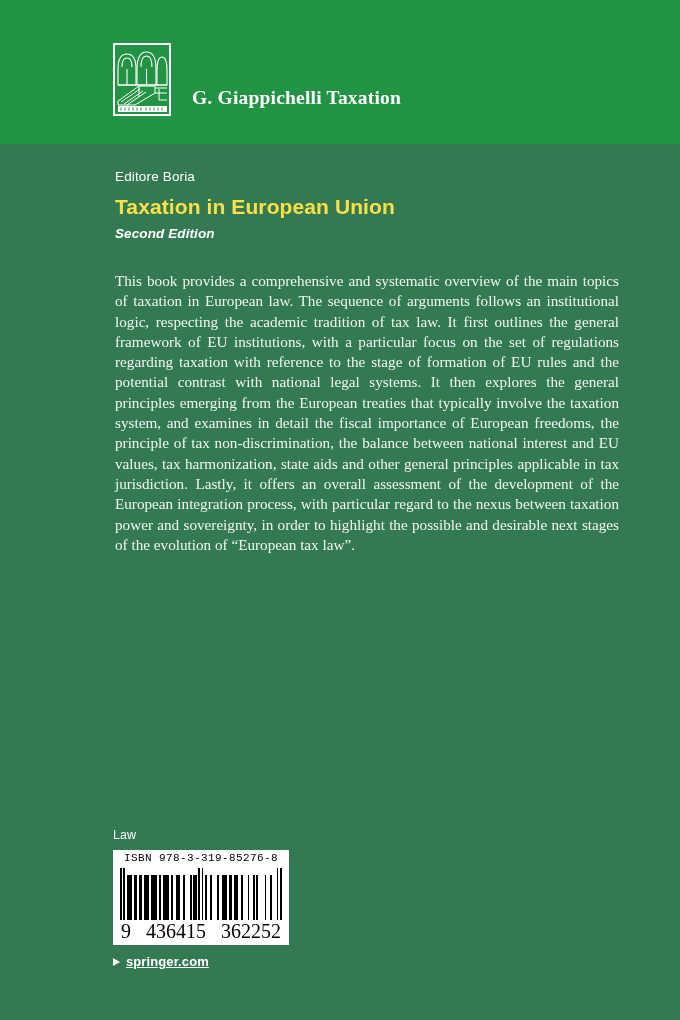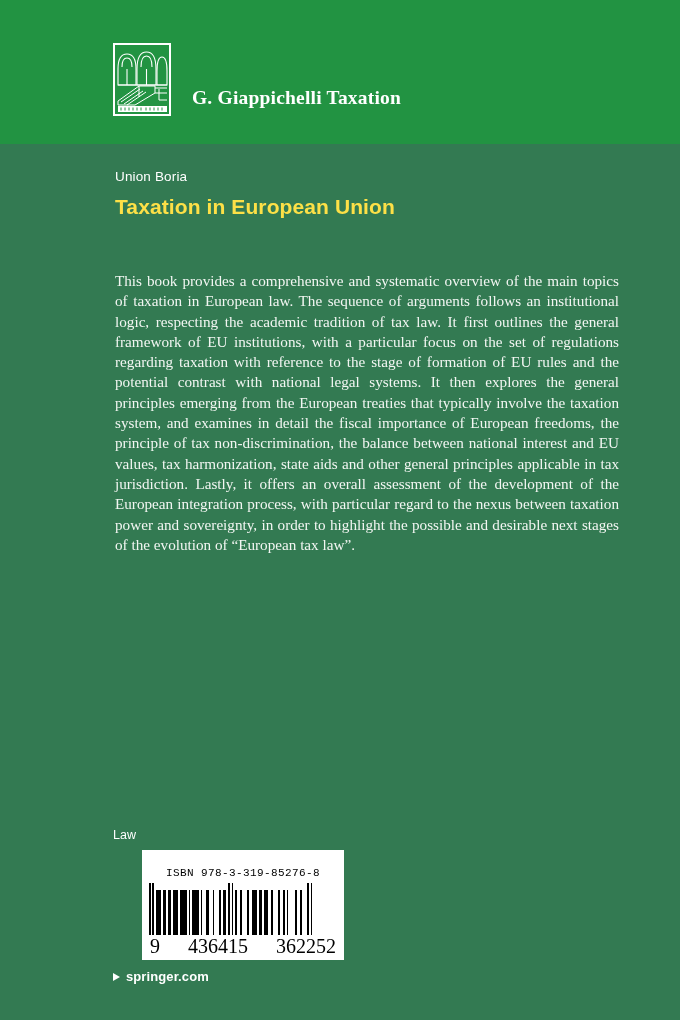--- a/index.html
+++ b/index.html
@@ -109,25 +109,24 @@
     width: 300px;
   }
   .subject-label {
     color: #ffffff;
     font-size: 12.5px;
     font-weight: 400;
     line-height: 15px;
     margin: 0 0 7px 0;
   }
   .barcode-box {
-    width: 202px;
+    width: 176px;
     background: #ffffff;
-    padding: 17px 6px 4px 6px;
+    padding: 2px 6px 4px 6px;
     box-sizing: border-box;
-    margin-left: 29px;
   }
   .isbn-text {
     font-family: "Liberation Mono", monospace;
     font-size: 11px;
     color: #000000;
     letter-spacing: 0.4px;
     white-space: nowrap;
     text-align: center;
     line-height: 13px;
   }
@@ -167,20 +166,21 @@
     border-left: 7px solid #ffffff;
     border-top: 4.5px solid transparent;
     border-bottom: 4.5px solid transparent;
     margin-right: 6px;
   }
   .springer-text {
     color: #ffffff;
     font-size: 13px;
     font-weight: bold;
     letter-spacing: 0.1px;
+    text-decoration: underline;
   }
 </style>
 </head>
 <body>
 
 <div class="cover">
 
   <div class="publisher-band">
     <div class="publisher-inner">
       <div class="logo-mark">
@@ -220,22 +220,23 @@
             <line x1="43" y1="62.5" x2="43" y2="65.5"></line>
             <line x1="47" y1="62.5" x2="47" y2="65.5"></line>
           </g>
         </svg>
       </div>
       <div class="publisher-name">G. Giappichelli Taxation</div>
     </div>
   </div>
 
   <div class="title-block">
-    <p class="author-name">Union Boria</p>
+    <p class="author-name">Editore Boria</p>
     <p class="book-title">Taxation in European Union</p>
+    <p class="edition-label">Second Edition</p>
   </div>
 
   <p class="blurb">This book provides a comprehensive and systematic overview of the main topics of taxation in European law. The sequence of arguments follows an institutional logic, respecting the academic tradition of tax law. It first outlines the general framework of EU institutions, with a particular focus on the set of regulations regarding taxation with reference to the stage of formation of EU rules and the potential contrast with national legal systems. It then explores the general principles emerging from the European treaties that typically involve the taxation system, and examines in detail the fiscal importance of European freedoms, the principle of tax non-discrimination, the balance between national interest and EU values, tax harmonization, state aids and other general principles applicable in tax jurisdiction. Lastly, it offers an overall assessment of the development of the European integration process, with particular regard to the nexus between taxation power and sovereignty, in order to highlight the possible and desirable next stages of the evolution of “European tax law”.</p>
 
   <div class="bottom-zone">
     <p class="subject-label">Law</p>
 
     <div class="barcode-box">
       <div class="isbn-text">ISBN  978-3-319-85276-8</div>
       <div class="bars">

